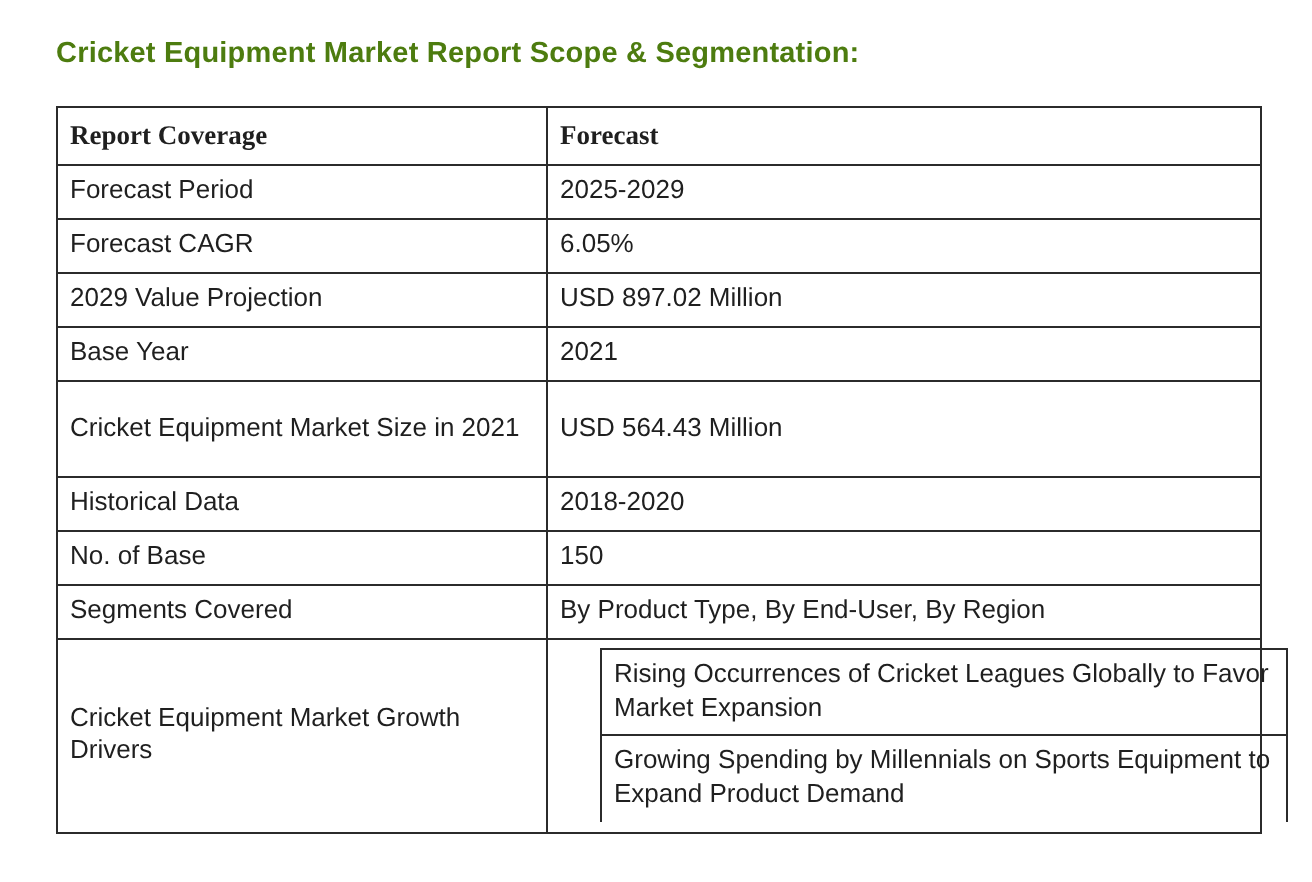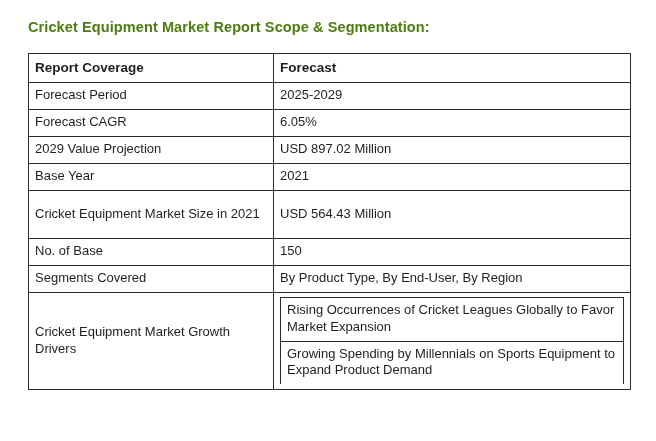--- a/index.html
+++ b/index.html
@@ -43,36 +43,38 @@
     vertical-align: middle;
     text-align: left;
     font-weight: normal;
     line-height: 1.3;
   }
   table.scope-table th {
     font-weight: bold;
     font-size: 13.5px;
     padding-top: 5px;
     padding-bottom: 6px;
+    font-family: Liberation Serif, serif;
   }
   col.col-label { width: 245px; }
   col.col-value { width: 357px; }
   .cell-label { }
   .cell-value { }
   .tall-row td { height: 38px; }
   .drivers-label {
     vertical-align: middle;
     margin-left: 48px;
   }
   .drivers-sub {
     border: 0;
     border-collapse: collapse;
     width: 100%;
     table-layout: fixed;
     font-size: 13px;
+    margin-left: 20px;
   }
   td.nested-holder {
     padding: 0;
     vertical-align: top;
   }
   .drivers-sub td {
     border: 0;
     border-bottom: 1px solid #2b2b2b;
     padding: 7px 6px 7px 6px;
     line-height: 1.35;
@@ -114,20 +116,24 @@
       </tr>
       <tr>
         <td class="cell-label">Base Year</td>
         <td class="cell-value">2021</td>
       </tr>
       <tr class="tall-row">
         <td class="cell-label">Cricket Equipment Market Size in 2021</td>
         <td class="cell-value">USD 564.43 Million</td>
       </tr>
       <tr>
+        <td class="cell-label">Historical Data</td>
+        <td class="cell-value">2018-2020</td>
+      </tr>
+      <tr>
         <td class="cell-label">No. of Base</td>
         <td class="cell-value">150</td>
       </tr>
       <tr>
         <td class="cell-label">Segments Covered</td>
         <td class="cell-value">By Product Type, By End-User, By Region</td>
       </tr>
       <tr>
         <td class="cell-label drivers-label">Cricket Equipment Market  Growth Drivers</td>
         <td class="nested-holder">

